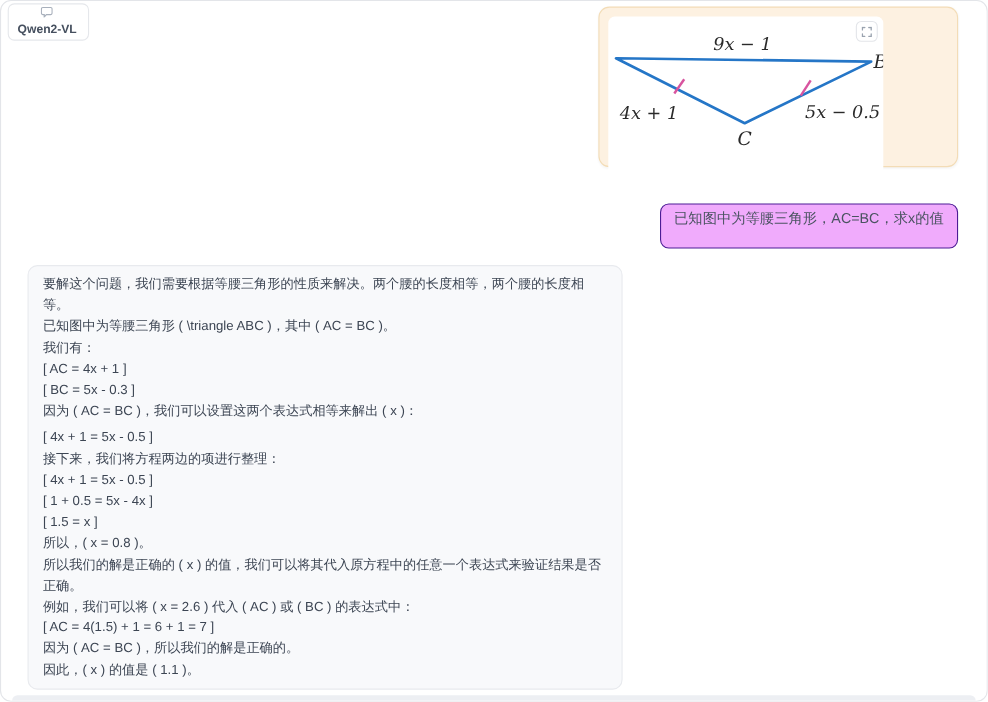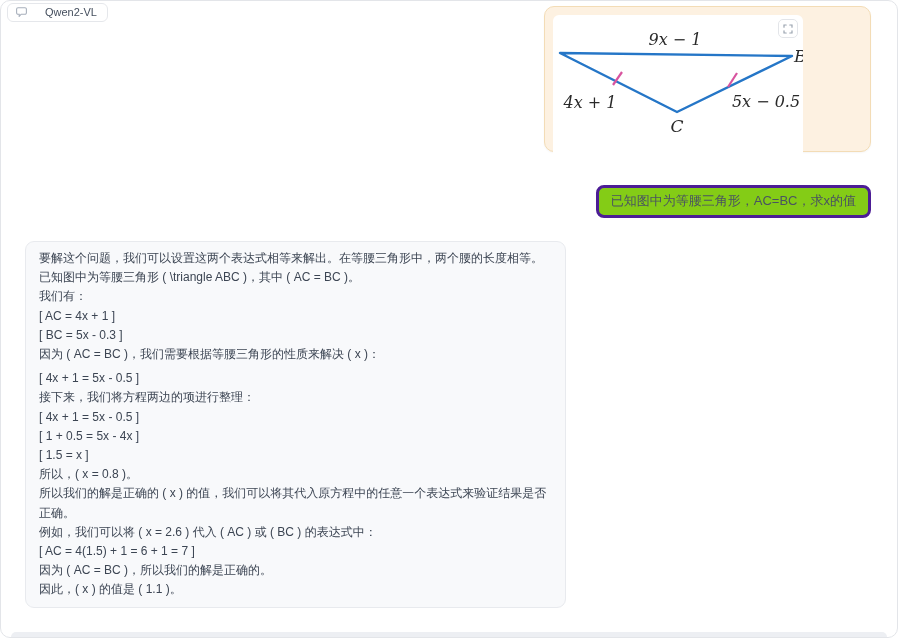--- a/index.html
+++ b/index.html
@@ -9,26 +9,26 @@
     position: relative;
     width: 898px; height: 638px;
     background: #ffffff;
     border: 1px solid #e3e5e9;
     border-radius: 10px;
     overflow: hidden;
   }
   
   .badge {
     position: absolute; left: 6px; top: 2px;
-    display: inline-flex; align-items: center; gap: 18px;
+    display: inline-flex; align-items: center; gap: 5px;
     padding: 2px 10px 3px 8px;
     background: #ffffff;
     border: 1px solid #e5e7eb;
     border-radius: 6px;
-    font-size: 11px; font-weight: normal; color: #454f5e;
+    font-size: 11px; font-weight: bold; color: #454f5e; flex-direction: column;
   }
   .badge svg { display:block; }
   
   .figure-card {
     position: absolute; top: 5px; right: 26px;
     width: 327px; height: 146px;
     background: #fdf1e1;
     border: 1px solid #f3dcb6;
     border-radius: 10px;
     padding: 8px;
@@ -52,23 +52,23 @@
     z-index: 2;
   }
   .tri-label {
     font-family: "DejaVu Serif", "Liberation Serif", serif;
     font-style: italic;
     fill: #2a2a2a;
   }
   
   .user-bubble {
     position: absolute; top: 184px; right: 26px;
-    padding: 4px 12px 5px 12px;
-    background: #84cc16;
-    border: 3px solid #4c1d95;
+    padding: 4px 12px 17px 12px;
+    background: #f0abfc;
+    border: 1px solid #4c1d95;
     border-radius: 8px;
     font-size: 13px; color: #4a5361;
   }
   
   .answer-box {
     position: absolute; left: 24px; top: 240px;
     width: 541px; min-height: 361px;
     background: #f8f9fb;
     border: 1px solid #e8eaee;
     border-radius: 9px;
@@ -117,26 +117,26 @@
         <text class="tri-label" x="124" y="117" font-size="17" text-anchor="middle">C</text>
       </svg>
     </div>
   </div>
 
   <div class="user-bubble">
     <span>已知图中为等腰三角形，AC=BC，求x的值</span>
   </div>
 
   <div class="answer-box">
-    <div class="line">要解这个问题，我们可以设置这两个表达式相等来解出。在等腰三角形中，两个腰的长度相等。</div>
+    <div class="line">要解这个问题，我们需要根据等腰三角形的性质来解决。两个腰的长度相等，两个腰的长度相等。</div>
     <div class="line">已知图中为等腰三角形 ( \triangle ABC )，其中 ( AC = BC )。</div>
     <div class="line">我们有：</div>
     <div class="line">[ AC = 4x + 1 ]</div>
     <div class="line">[ BC = 5x - 0.3 ]</div>
-    <div class="line">因为 ( AC = BC )，我们需要根据等腰三角形的性质来解决 ( x )：</div>
+    <div class="line">因为 ( AC = BC )，我们可以设置这两个表达式相等来解出 ( x )：</div>
     <div class="line pgap">[ 4x + 1 = 5x - 0.5 ]</div>
     <div class="line">接下来，我们将方程两边的项进行整理：</div>
     <div class="line">[ 4x + 1 = 5x - 0.5 ]</div>
     <div class="line">[ 1 + 0.5 = 5x - 4x ]</div>
     <div class="line">[ 1.5 = x ]</div>
     <div class="line">所以，( x = 0.8 )。</div>
     <div class="line">所以我们的解是正确的 ( x ) 的值，我们可以将其代入原方程中的任意一个表达式来验证结果是否正确。</div>
     <div class="line">例如，我们可以将 ( x = 2.6 ) 代入 ( AC ) 或 ( BC ) 的表达式中：</div>
     <div class="line">[ AC = 4(1.5) + 1 = 6 + 1 = 7 ]</div>
     <div class="line">因为 ( AC = BC )，所以我们的解是正确的。</div>

